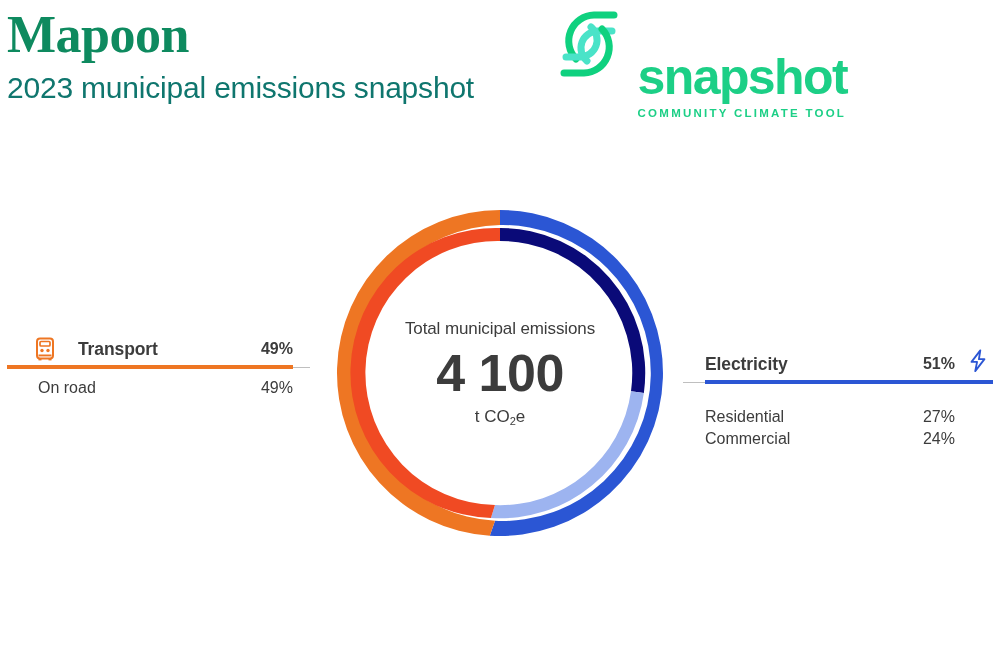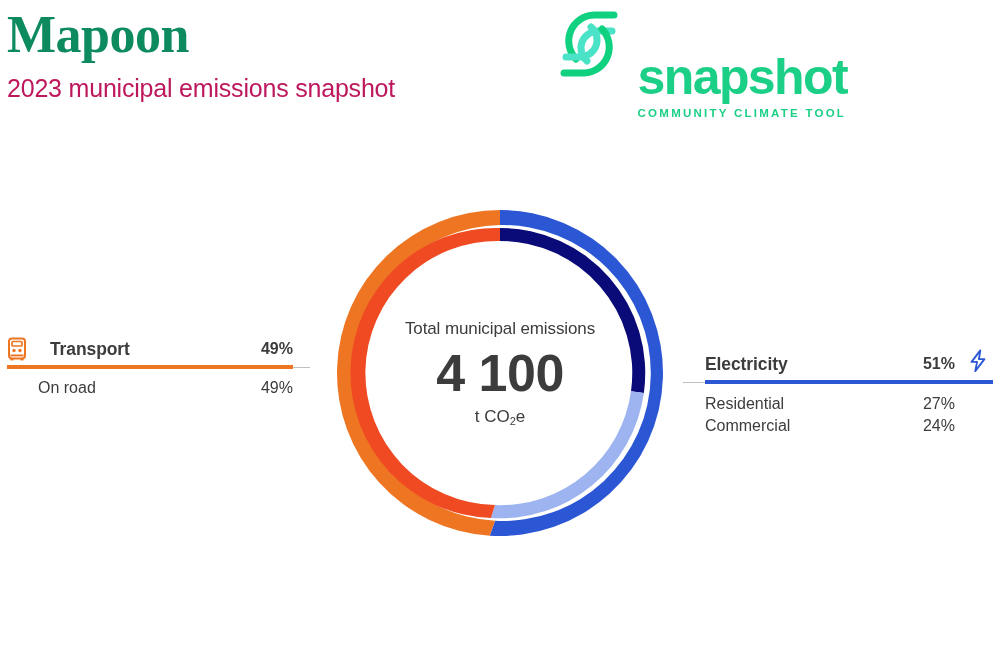--- a/index.html
+++ b/index.html
@@ -31,23 +31,23 @@
     font-weight: 700;
     font-size: 52px;
     line-height: 62px;
     color: #0E8A5F;
     letter-spacing: -0.5px;
   }
   #page-subtitle {
     position: absolute;
     left: 7px;
     top: 70px;
-    font-size: 25px;
+    font-size: 30px;
     line-height: 36px;
-    color: #be185d;
+    color: #0f766e;
     letter-spacing: -0.2px;
   }
 
   
   #brand-logo {
     position: absolute;
     right: 2px;
     top: 5px;
     height: 82px;
     display: flex;
@@ -139,21 +139,21 @@
   }
   #legend-transport { left: 0px;   top: 336px; }
   #legend-electricity { left: 683px; top: 351px; }
 
   .legend-head {
     position: relative;
     display: flex;
     align-items: center;
     height: 26px;
   }
-  #legend-transport .legend-head { padding-left: 50px; padding-right: 17px; }
+  #legend-transport .legend-head { padding-left: 50px; padding-right: 17px; margin-left: 28px; }
   #legend-electricity .legend-head { padding-left: 22px; padding-right: 38px; }
 
   .legend-title {
     font-size: 17.5px;
     font-weight: 700;
     color: #3C3C3C;
     letter-spacing: -0.1px;
   }
   .legend-pct {
     margin-left: auto;
@@ -195,21 +195,21 @@
     display: flex;
     align-items: baseline;
     font-size: 16px;
     color: #3C3C3C;
     line-height: 22px;
   }
   #legend-transport .legend-sub { padding-left: 38px; padding-right: 17px; }
   #legend-electricity .legend-sub { padding-left: 22px; padding-right: 38px; }
   .legend-sub .sub-pct { margin-left: auto; }
   #legend-transport .sub-list { margin-top: 4px; }
-  #legend-electricity .sub-list { margin-top: 5px; }
+  #legend-electricity .sub-list { margin-top: 18px; }
 </style>
 </head>
 <body>
 
 <div id="header">
   <div id="page-title">Mapoon</div>
   <div id="page-subtitle">2023 municipal emissions snapshot</div>
 
   <div id="brand-logo">
     <svg id="logo-mark" viewBox="0 0 70 74">

